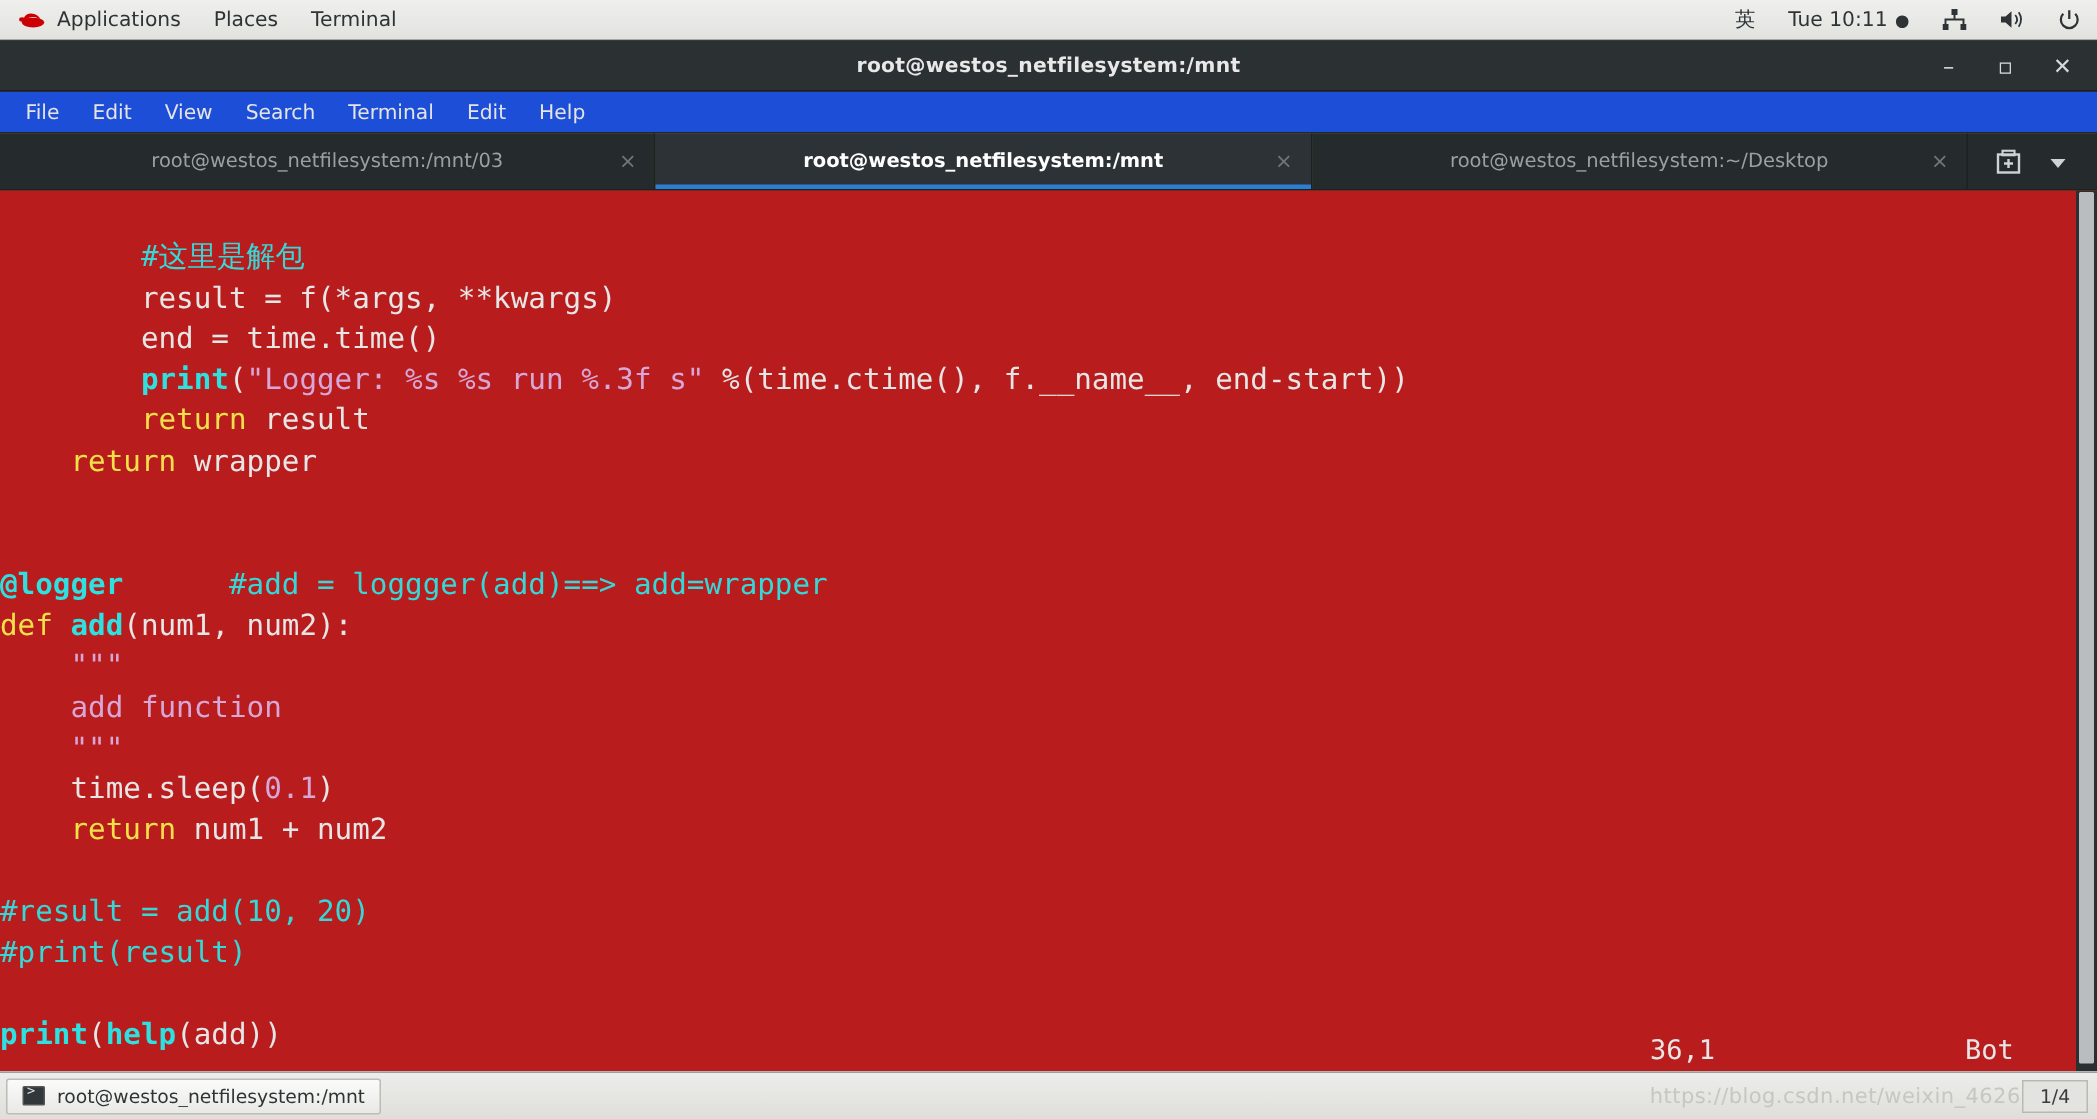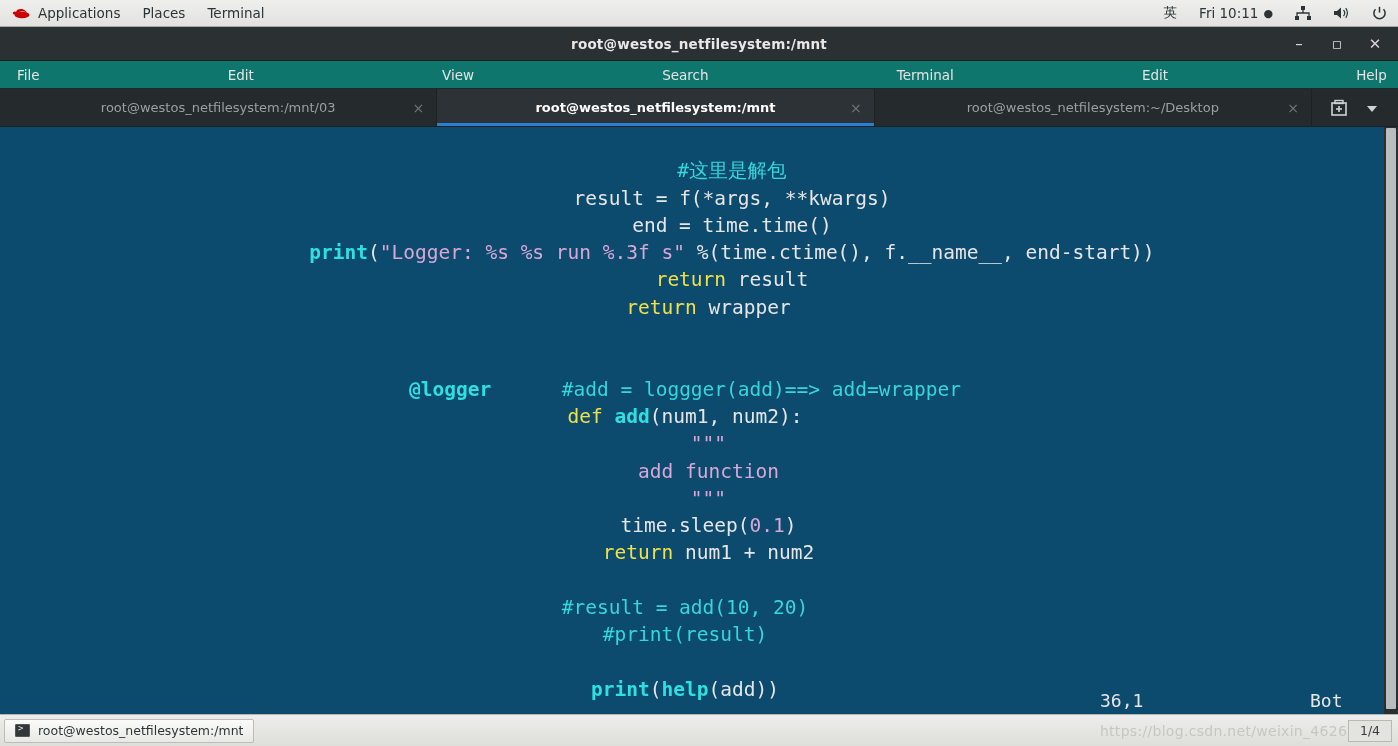--- a/index.html
+++ b/index.html
@@ -52,23 +52,23 @@
     position: absolute; right: 4px; top: 0; height: 100%;
     display: flex; align-items: center;
   }
   .wctl {
     width: 38px; height: 100%;
     display: flex; align-items: center; justify-content: center;
     color: #d8d8d8; font-size: 15px; cursor: default;
   }
 
   #menubar {
-    height: 28px; background: #0f766e;
-    display: flex; align-items: center;
-    padding-left: 6px; border-bottom: 1px solid #22282a; justify-content: space-between;
+    height: 28px; background: #1d4ed8;
+    display: flex; align-items: center;
+    padding-left: 6px; border-bottom: 1px solid #22282a;
   }
   .menu-item {
     padding: 2px 11px; font-size: 13.5px; color: #e4e4e4;
     cursor: default; border-radius: 2px;
   }
 
   #tabbar {
     height: 38px; background: #4d7c0f;
     display: flex; align-items: stretch;
     border-bottom: 1px solid #1c2123;
@@ -100,21 +100,21 @@
   #tab-tools {
     width: 86px; flex: 0 0 86px;
     display: flex; align-items: center; justify-content: space-around;
     background: #252a2c; padding: 0 10px;
   }
   .tool-icon { color: #cfd3d5; cursor: default; display:flex; }
 
   
   #terminal-body {
     flex: 1; position: relative;
-    background: #0c4a6e; overflow: hidden; text-align: center;
+    background: #b91c1c; overflow: hidden;
   }
   #code {
     position: absolute; left: 0; top: 0;
     width: 1370px; height: 100%;
     font-family: "DejaVu Sans Mono", monospace;
     font-size: 19.5px; line-height: 27.3px;
     padding-top: 3px;
     white-space: pre;
     color: #e6e6e6;
   }
@@ -213,21 +213,21 @@
     <div class="panel-item">
       <span>Terminal</span>
     </div>
   </div>
 
   <div id="panel-right">
     <div class="panel-item">
       <span>英</span>
     </div>
     <div class="panel-item" style="gap:5px;">
-      <span>Fri 10:11</span>
+      <span>Tue 10:11</span>
       <span style="font-size:11px;">●</span>
     </div>
     <div class="panel-item">
       <svg width="16" height="14" viewBox="0 0 16 14">
         <rect x="6" y="0" width="4" height="4" fill="#2e3436"></rect>
         <rect x="0" y="10" width="4" height="4" fill="#2e3436"></rect>
         <rect x="12" y="10" width="4" height="4" fill="#2e3436"></rect>
         <path d="M8 4 L8 7 M2 10 L2 7 L14 7 L14 10" stroke="#2e3436" stroke-width="1.3" fill="none"></path>
       </svg>
     </div>

